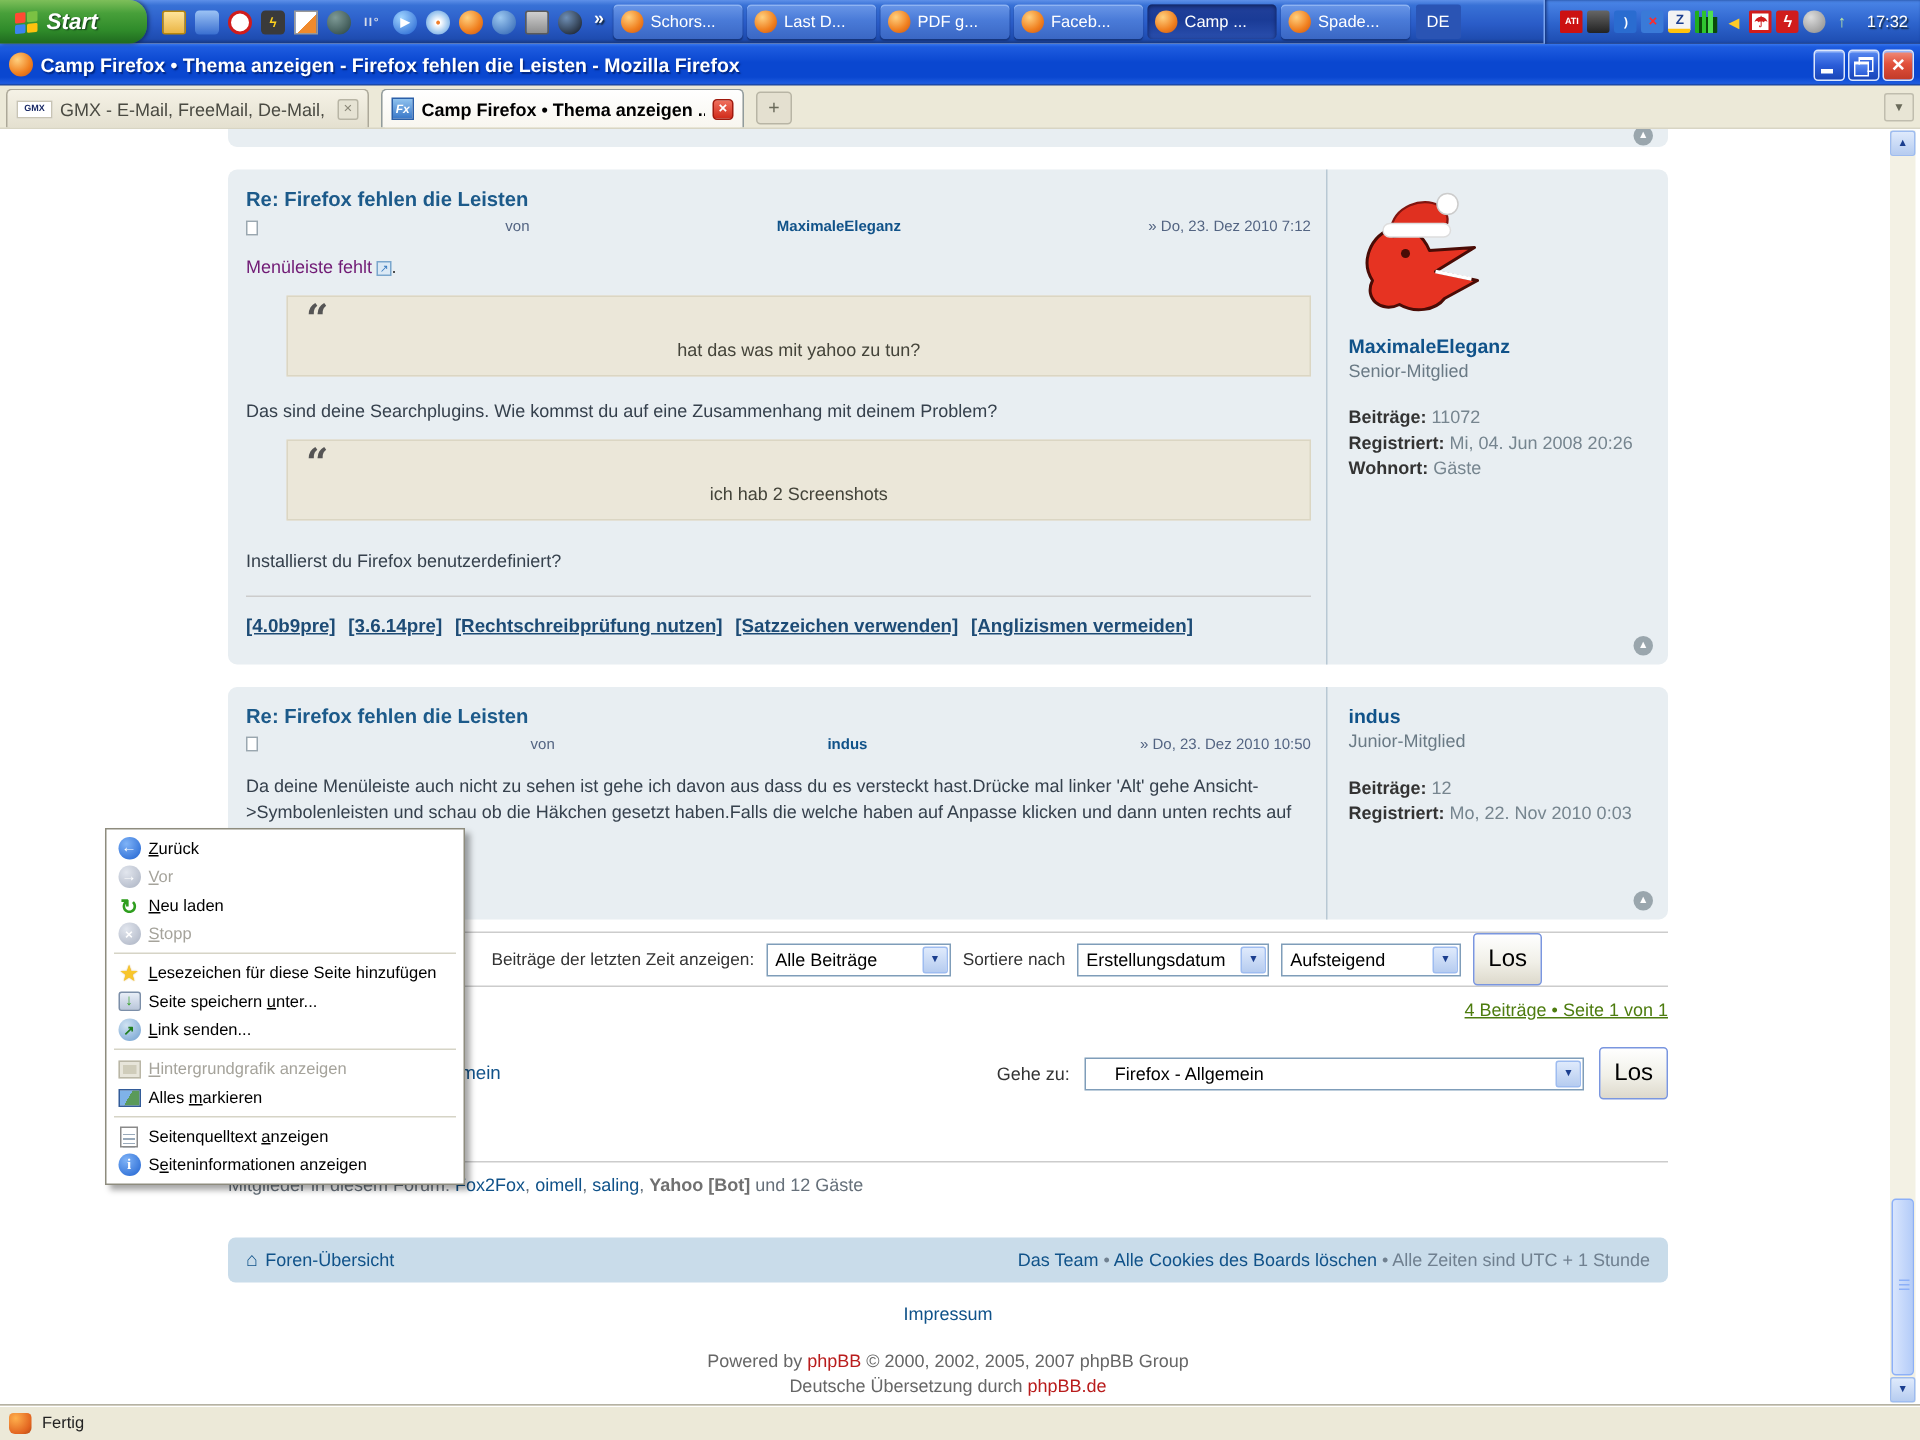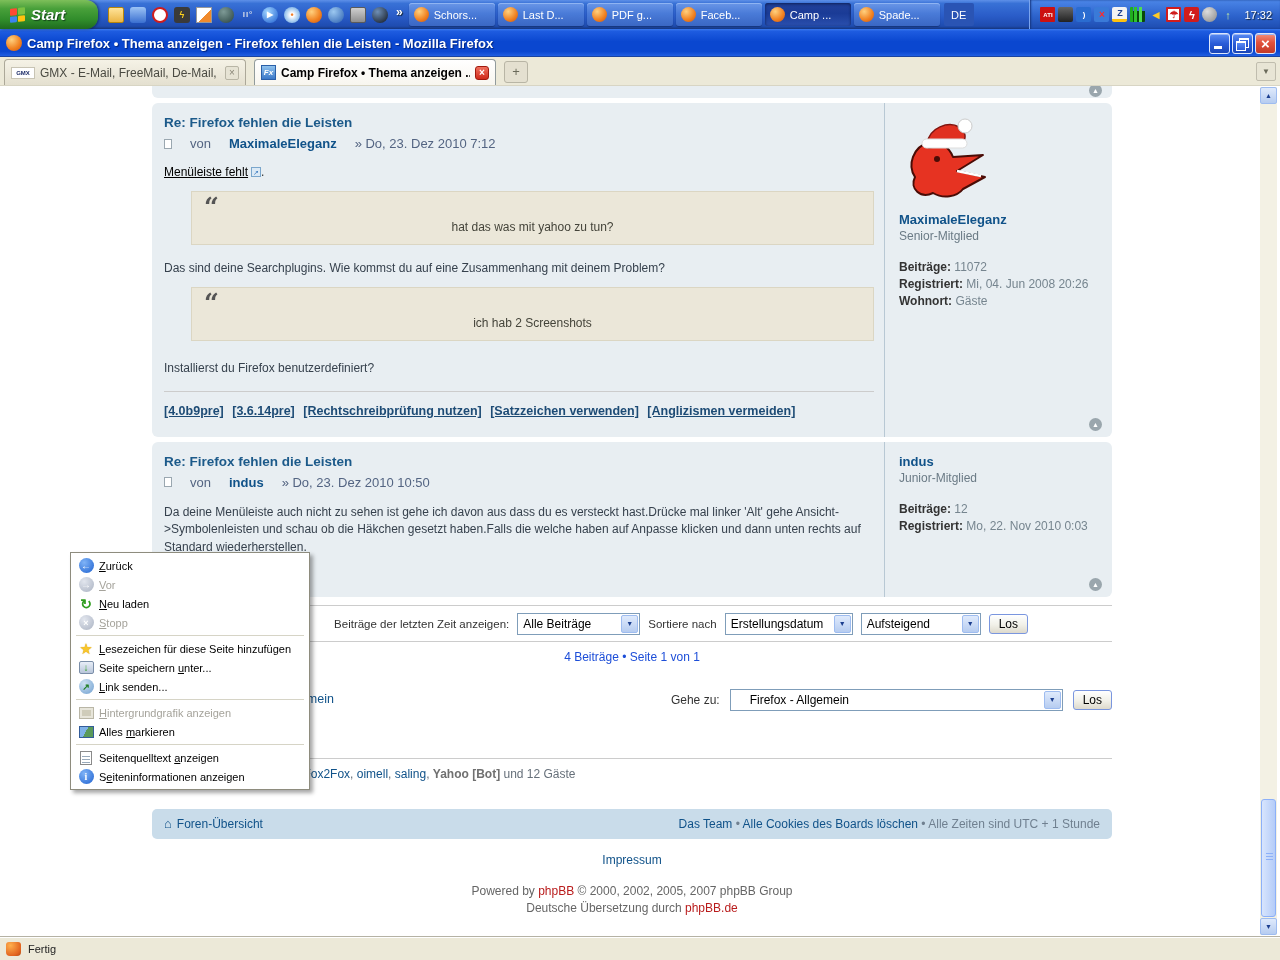--- a/index.html
+++ b/index.html
@@ -96,29 +96,29 @@
   .tab.active .tabclose { background:linear-gradient(#f0705e,#d02a1a); border-color:#a01a0e; color:#fff; border-radius:3px; font-weight:bold; }
   .newtab-btn { height:22px; width:24px; margin-bottom:2px; background:#e4e0d0; border:1px solid #b8b5a5; border-radius:3px;
     color:#6a6a5a; font-size:13px; text-align:center; line-height:20px; cursor:pointer; }
   .alltabs-btn { margin-left:auto; margin-bottom:4px; width:20px; height:19px; background:#e8e5d5; border:1px solid #c0bdae;
     border-radius:2px; color:#6a6a5a; font-size:8px; text-align:center; line-height:17px; cursor:pointer; }
 
   
   .viewport { position:absolute; left:0; top:86px; width:1280px; height:850px; background:#fff; overflow:hidden; }
   .pagecol { position:absolute; left:152px; top:0; width:960px; }
   .post-strip { height:12px; background:#e8eef2; border-radius:0 0 6px 6px; position:relative; }
-  .post { margin-top:5px; background:#e8eef2; border-radius:6px; display:flex; position:relative; }
+  .post { margin-top:15px; background:#e8eef2; border-radius:6px; display:flex; position:relative; }
   .post-body { flex:1; padding:12px 10px 16px 12px; min-width:0; }
   .post-profile { width:228px; border-left:1px solid #b8c8d4; padding:12px 10px 12px 14px; }
   .post-title { color:#1c5a8a; font-size:13.5px; font-weight:bold; cursor:pointer; }
-  .byline { margin-top:6px; font-size:13px; color:#536482; display:flex; align-items:center; gap:18px; }
+  .byline { margin-top:6px; font-size:10px; color:#536482; display:flex; align-items:center; gap:18px;justify-content:space-between; }
   .doc-ic { display:inline-block; width:8px; height:10px; background:#fff; border:1px solid #9aa7b0; }
   .byline .author { color:#105289; font-weight:bold; cursor:pointer; }
   .post-link-line { margin-top:14px; font-size:12px; color:#333; }
-  .post-link { color:#000000; text-decoration:underline; cursor:pointer; }
+  .post-link { color:#701a75; cursor:pointer; }
   .ext-ic { display:inline-block; width:10px; height:10px; border:1px solid #7aa6cc; background:#dbe9f5;
     margin-left:3px; font-size:7px; line-height:9px; text-align:center; color:#3b7bbf; vertical-align:1px; }
   .quote { margin:12px 0 0 27px; background:#ebe7d9; border:1px solid #dbd6c3; padding:2px 12px 10px 12px; }
   .quote .qmark { font-family:"DejaVu Serif", serif; font-weight:bold; font-size:26px; color:#555; line-height:26px; display:block; }
   .quote .qtext { font-size:12px; color:#44443a; display:block; margin-top:0px;text-align:center; }
   .para { margin-top:16px; font-size:12px; color:#36414d; }
   .post-text { margin-top:14px; font-size:12px; color:#36414d; line-height:1.45; }
   .signature { margin-top:16px; border-top:1px solid #ccc; padding-top:10px; font-size:12.5px; line-height:1.5; }
   .sig-link { color:#1d4b75; font-weight:bold; text-decoration:underline; cursor:pointer; margin-right:5px; }
   .avatar-box { }
@@ -131,23 +131,23 @@
     background:#9aa6ad; color:#fff; font-size:7px; line-height:13px; text-align:center; cursor:pointer; }
   .post-strip .top-ic { bottom:1px; }
   .hrline { margin-top:8px; border-top:1px solid #ccc; }
   .controls-row { margin-top:6px; height:24px; display:flex; align-items:center; justify-content:flex-end;
     padding-right:84px; gap:8px; font-size:11.5px; color:#333; }
   .xp-select { display:inline-flex; align-items:center; height:22px; border:1px solid #7f9db9; background:#fff;
     font-size:12px; color:#000; padding-left:5px; cursor:pointer; }
   .xp-select .seltext { flex:1; white-space:nowrap; }
   .xp-select .selarrow { width:17px; height:18px; margin:0 1px 0 6px; border:1px solid #9ebcf0; border-radius:2px;
     background:linear-gradient(#dfeafc,#b6ccf0); color:#1b3e8f; font-size:7px; display:flex; align-items:center; justify-content:center; }
-  .xp-button { height:20px; padding:0 9px; background:linear-gradient(#ffffff,#f1f0e8 55%,#ddd9cc);
-    border:1px solid #7a96df; border-radius:3px; font-size:12px; font-family:inherit; cursor:pointer; }
-  .count-line { margin-top:8px; text-align:center; font-size:12px; color:#1d4ed8; }
+  .xp-button { height:35px; padding:0 9px; background:linear-gradient(#ffffff,#f1f0e8 55%,#ddd9cc);
+    border:1px solid #7a96df; border-radius:3px; font-size:16px; font-family:inherit; cursor:pointer; }
+  .count-line { margin-top:8px; text-align:right; font-size:12px; color:#4d7c0f;text-decoration:underline; }
   .jump-row { margin-top:24px; height:24px; position:relative; display:flex; align-items:center; justify-content:flex-end; gap:10px; font-size:12px; color:#333; }
   .back-link { position:absolute; left:20px; top:4px; color:#105289; font-size:12.5px; cursor:pointer; white-space:nowrap; }
   .hr3 { margin-top:46px; border-top:1px solid #ccc; }
   .members-line { margin-top:8px; font-size:12px; color:#66707a; }
   .members-line .mlink { color:#105289; cursor:pointer; }
   .members-line .mbot { color:#707070; font-weight:bold; }
   .footer-bar { margin-top:28px; height:30px; background:#c9dcea; border-radius:5px; display:flex; align-items:center;
     padding:0 12px; font-size:12px; }
   .footer-bar .flink { color:#105289; cursor:pointer; }
   .footer-bar .home-ic { color:#105289; font-size:13px; margin-right:5px; }

